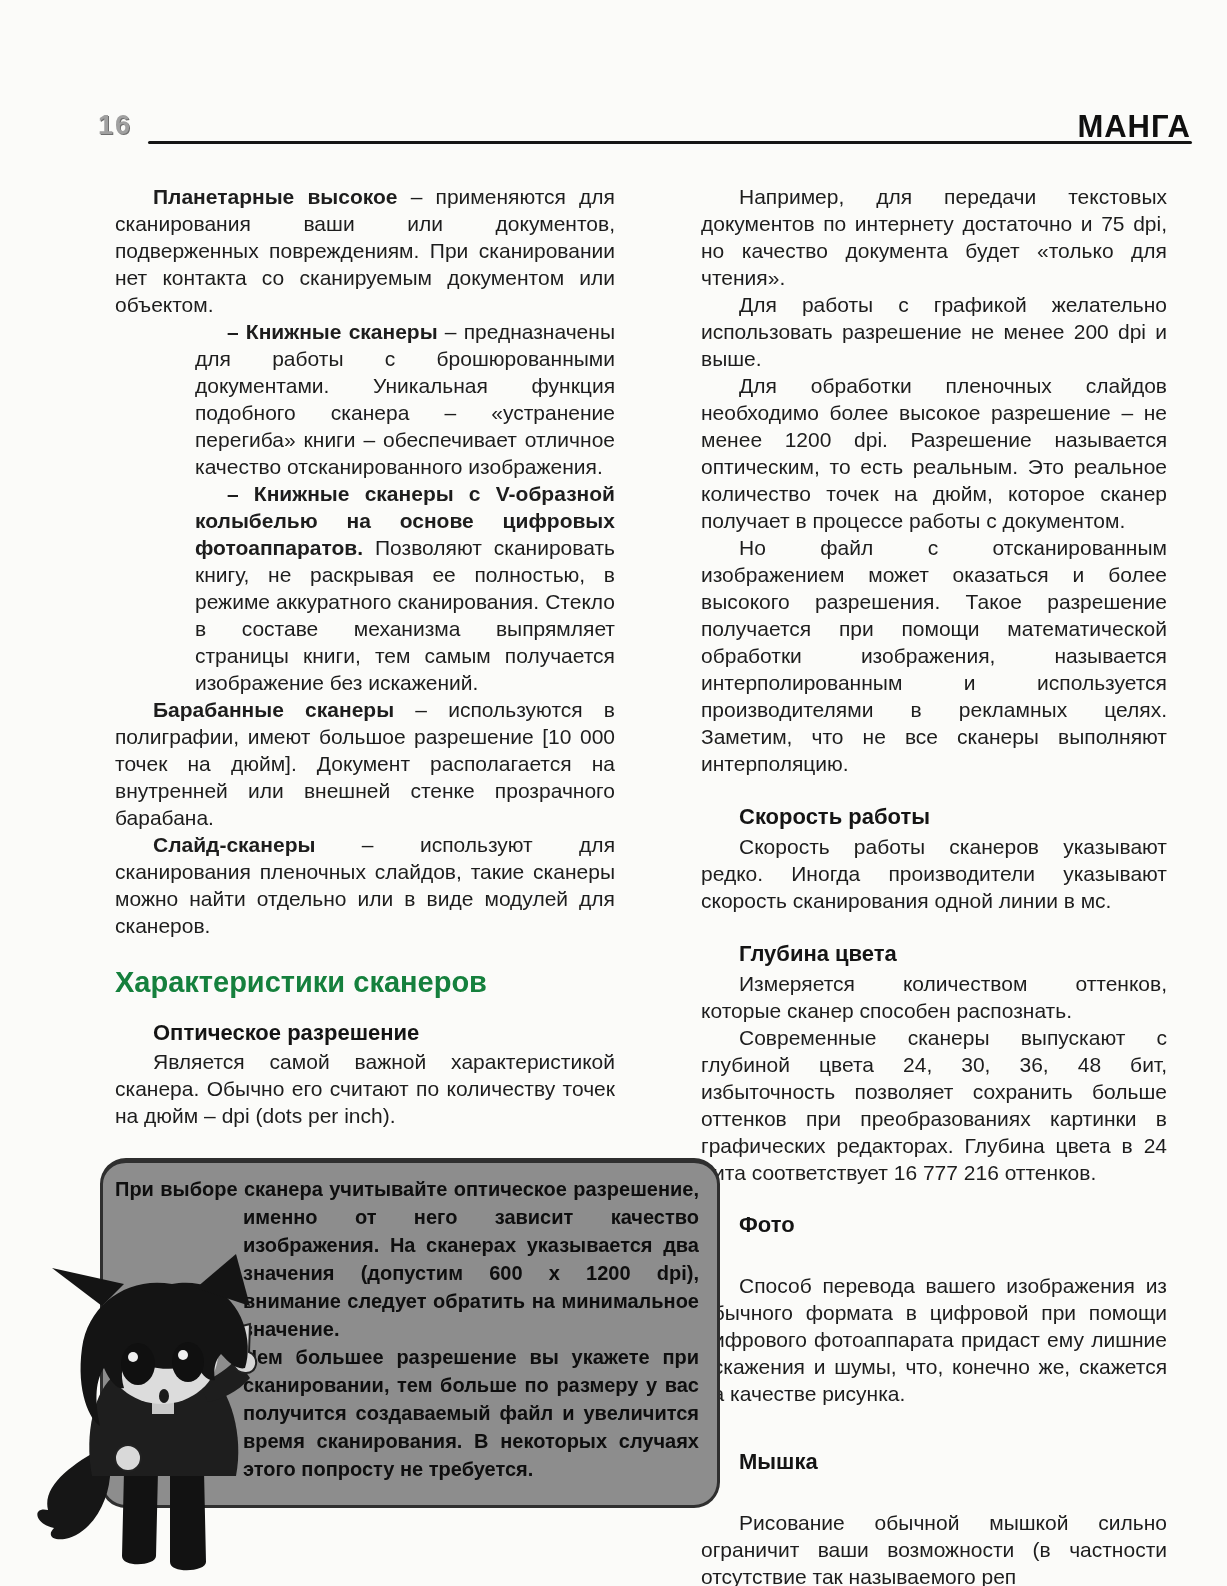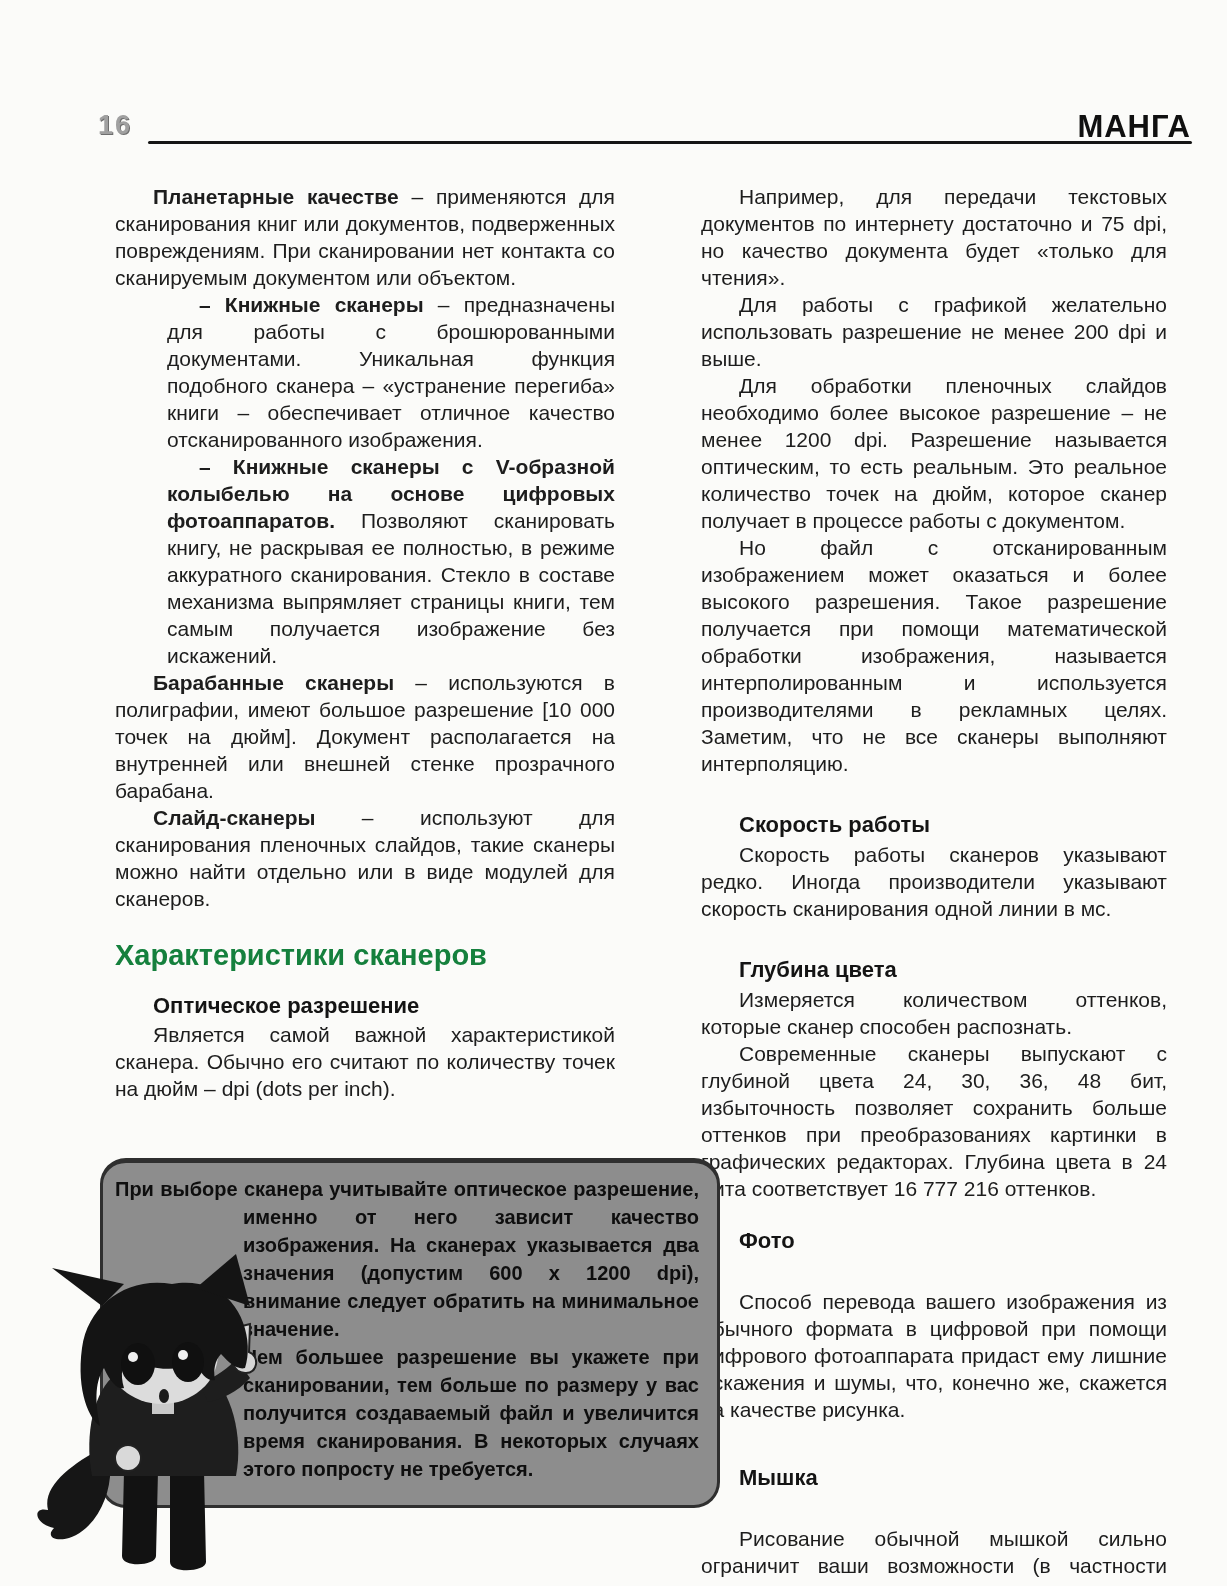--- a/index.html
+++ b/index.html
@@ -16,25 +16,25 @@
   }
   .rule { position:absolute; left:148px; top:141px; width:1044px; height:3px; background:#151515; border-radius:2px; }
   .running { position:absolute; right:36px; top:109px; font-size:31px; font-weight:bold; letter-spacing:1px; color:#101010; }
 
   .col { position:absolute; top:183px; font-size:21px; line-height:27px; text-align:justify; }
   .col-left  { left:115px; width:500px; }
   .col-right { left:701px; width:466px; }
 
   .para { text-indent:38px; }
   .para b { font-weight:bold; }
-  .para.hang { margin-left:52px; text-indent:32px; }
+  .para.hang { margin-left:80px; text-indent:32px; }
 
   .section-heading { font-size:29px; font-weight:bold; margin:26px 0 20px 0; line-height:34px; color:#15803d; }
   .sub-heading { font-size:22px; font-weight:bold; margin:14px 0 2px 38px; color:#141414; }
-  .col-right .sub-heading { margin-top:34px; margin-bottom:3px; }
+  .col-right .sub-heading { margin-top:26px; margin-bottom:3px; }
   .big-heading { font-size:22px; font-weight:bold; margin:22px 0 30px 38px; line-height:34px; color:#141414; }
   .big-heading.mouse { margin-top:38px; }
 
   .tipbox {
     position:absolute; left:100px; top:1158px; width:620px; height:350px;
     background:#8d8d8d; border:3px solid #2f2f2f; border-top-width:5px;
     border-radius:26px; padding:12px 18px 12px 140px;
     color:#0e0e0e; font-weight:bold; font-size:20px; line-height:28px; text-align:justify;
   }
   .tipbox .tb { text-indent:0; }
@@ -45,21 +45,21 @@
 </head>
 <body>
 
 <div class="page">
 
   <span class="pagenum">16</span>
   <div class="rule"></div>
   <span class="running">МАНГА</span>
 
   <div class="col col-left">
-    <p class="para"><b>Планетарные качестве</b><span> – применяются для сканирования книг или документов, подверженных повреждениям. При сканировании нет контакта со сканируемым документом или объектом.</span></p>
+    <p class="para"><b>Планетарные высокое</b><span> – применяются для сканирования ваши или документов, подверженных повреждениям. При сканировании нет контакта со сканируемым документом или объектом.</span></p>
     <p class="para hang"><b>– Книжные сканеры</b><span> – предназначены для работы с брошюрованными документами. Уникальная функция подобного сканера – «устранение перегиба» книги – обеспечивает отличное качество отсканированного изображения.</span></p>
     <p class="para hang"><b>– Книжные сканеры с V-образной колыбелью на основе цифровых фотоаппаратов.</b><span> Позволяют сканировать книгу, не раскрывая ее полностью, в режиме аккуратного сканирования. Стекло в составе механизма выпрямляет страницы книги, тем самым получается изображение без искажений.</span></p>
     <p class="para"><b>Барабанные сканеры</b><span> – используются в полиграфии, имеют большое разрешение [10 000 точек на дюйм]. Документ располагается на внутренней или внешней стенке прозрачного барабана.</span></p>
     <p class="para"><b>Слайд-сканеры</b><span> – используют для сканирования пленочных слайдов, такие сканеры можно найти отдельно или в виде модулей для сканеров.</span></p>
 
     <h2 class="section-heading">Характеристики сканеров</h2>
     <h3 class="sub-heading">Оптическое разрешение</h3>
     <p class="para">Является самой важной характеристикой сканера. Обычно его считают по количеству точек на дюйм – dpi (dots per inch).</p>
   </div>
 

